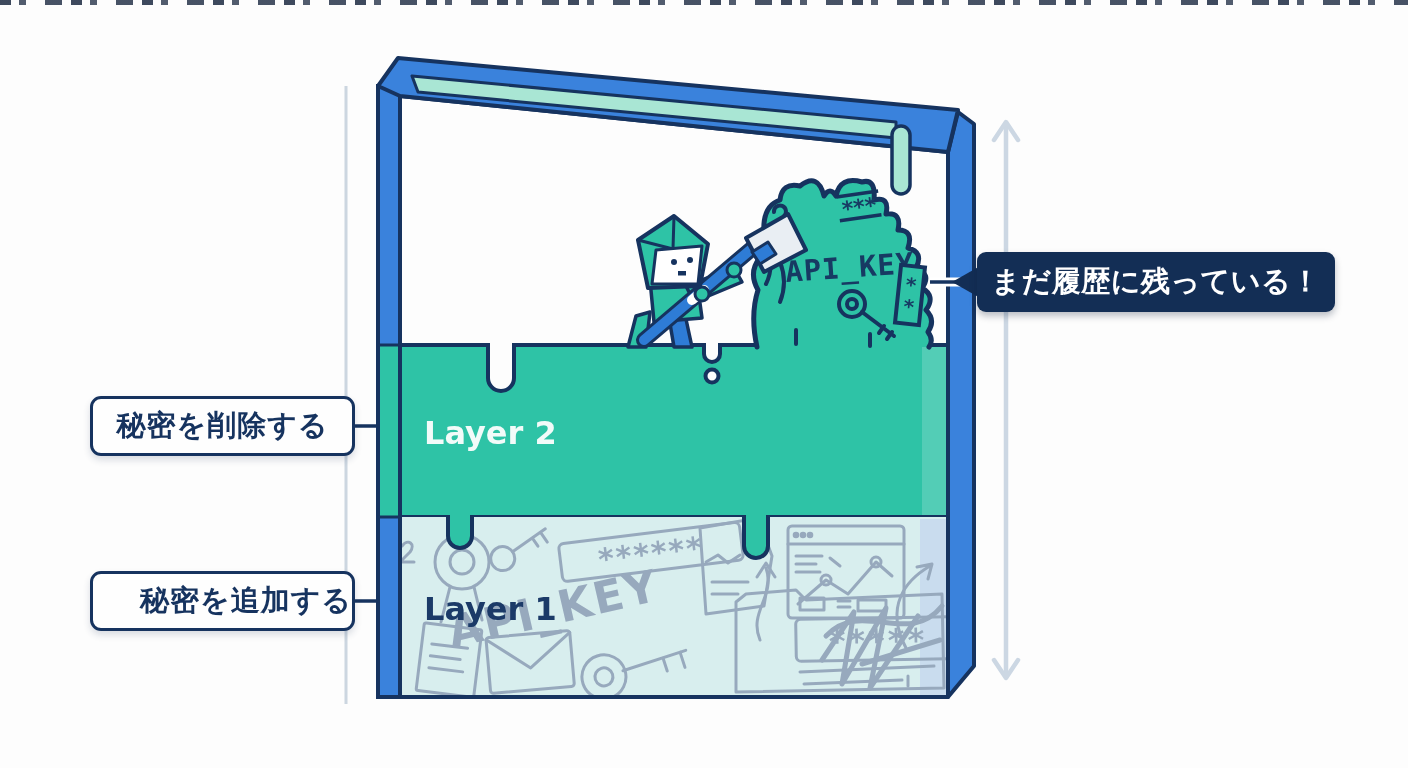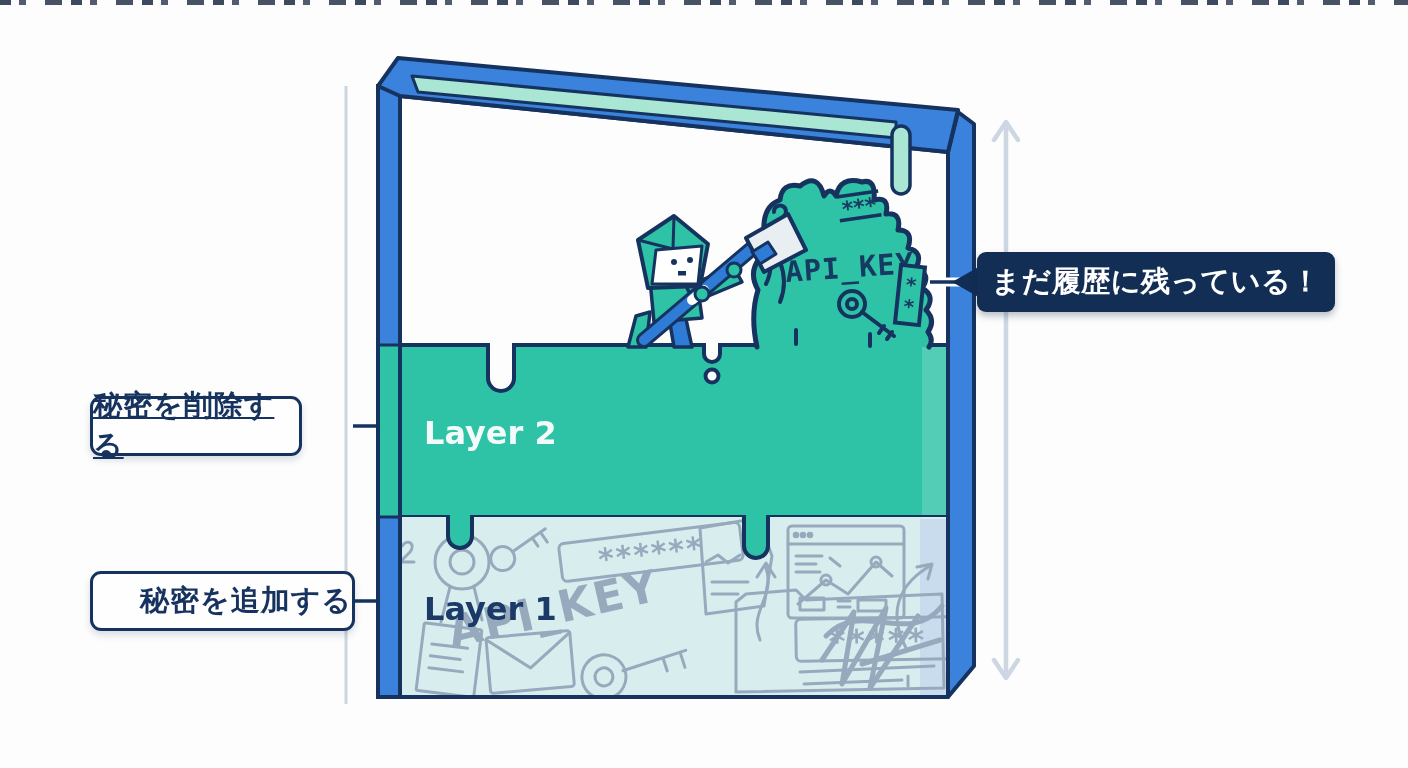--- a/index.html
+++ b/index.html
@@ -20,21 +20,21 @@
         rgba(24,38,62,.85) 19px 26px, rgba(24,38,62,0) 26px 45px,
         rgba(24,38,62,.9) 45px 62px, rgba(24,38,62,0) 62px 71px);
   }
 
   .callout-label{
     position:absolute;display:flex;align-items:center;justify-content:center;
     box-sizing:border-box;border:3.5px solid #16335f;border-radius:11px;
     background:#fefefe;color:#16335f;font-weight:700;font-size:29px;
     letter-spacing:1px;box-shadow:0 4px 7px rgba(30,50,90,.16);
   }
-  .label-delete{left:90px;top:396px;width:212px;height:60px;text-decoration:underline;}
+  .label-delete{left:90px;top:396px;width:265px;height:60px;}
   .label-add{left:90px;top:571px;width:265px;height:60px;justify-content:flex-end;}
 
   .speech-bubble{
     position:absolute;left:977px;top:252px;width:358px;height:60px;
     display:flex;align-items:center;justify-content:center;box-sizing:border-box;
     background:#132e55;border-radius:9px;color:#ffffff;font-weight:700;
     font-size:29px;letter-spacing:.5px;box-shadow:0 4px 7px rgba(10,25,50,.28);text-align:right;
   }
 </style>
 </head>

